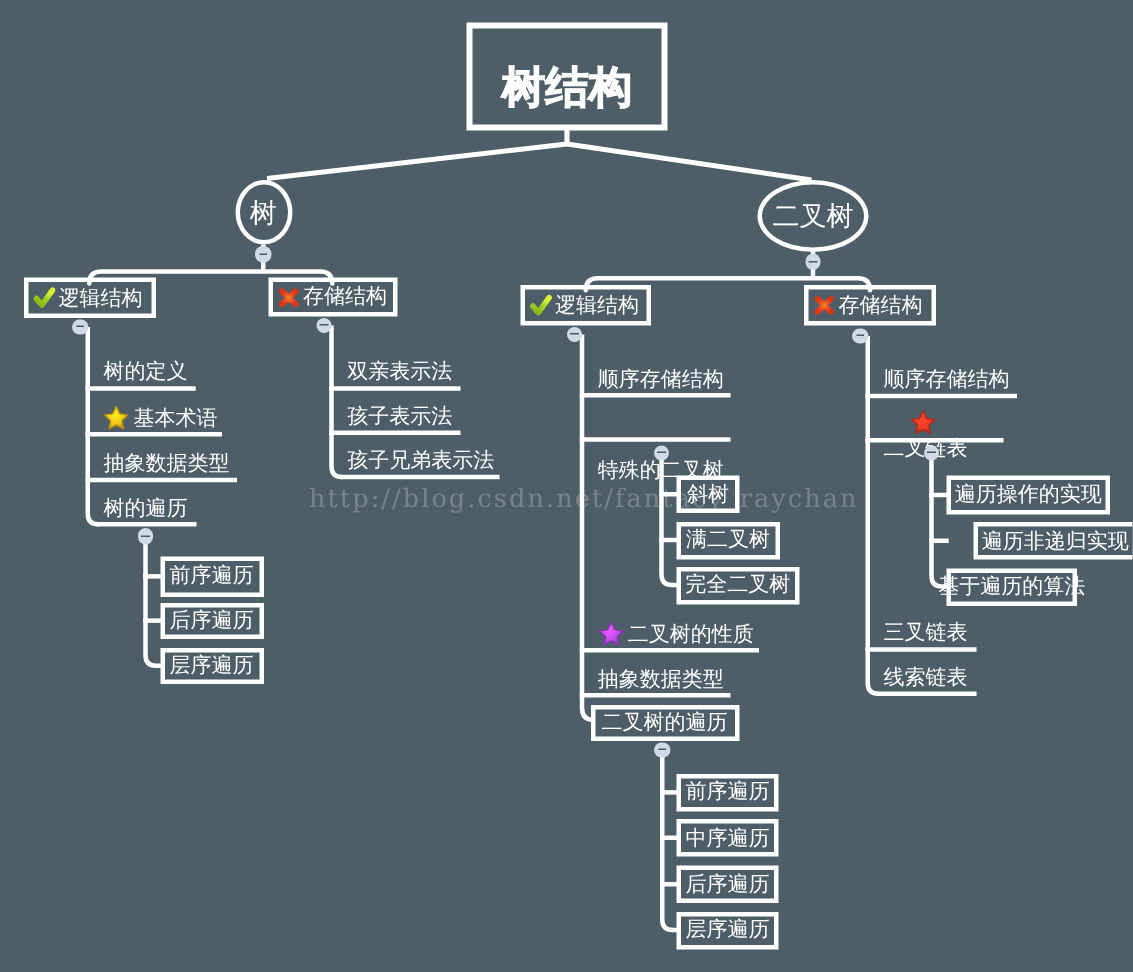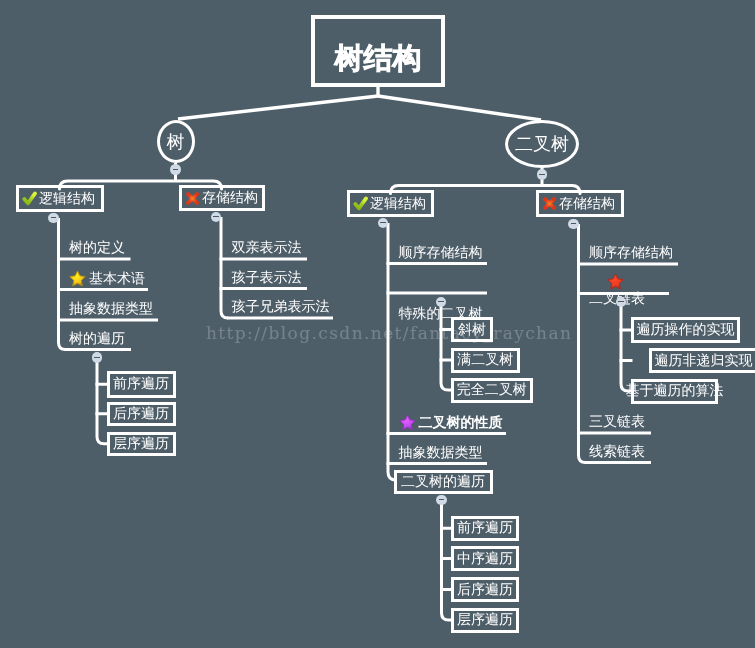--- a/index.html
+++ b/index.html
@@ -186,21 +186,21 @@
 </div>
 <div class="toggle" style="left:210.5px;top:211.5px;">
       <i></i>
     </div>
 <div class="node leaf" style="left:398.5px;top:242.5px;height:20px;">
 <span>顺序存储结构</span>
 </div>
 <div class="node leaf" style="left:398.5px;top:272px;height:20px;margin-top:32px;">
 <span>特殊的二叉树</span>
 </div>
-<div class="node leaf" style="left:398.5px;top:412.5px;height:20px;font-weight:bold;">
+<div class="node leaf" style="left:398.5px;top:412.5px;height:20px;">
 <span class="ic">
         <svg width="17" height="17" viewBox="0 0 16 16">
           <defs>
             <radialGradient id="sg25112" cx="42%" cy="36%" r="68%">
               <stop offset="0%" stop-color="#ea5cff"></stop>
               <stop offset="62%" stop-color="#c04cf0"></stop>
               <stop offset="100%" stop-color="#8a36ac"></stop>
             </radialGradient>
           </defs>
           <path d="M8 0.8 L10.25 5.5 L15.3 6.2 L11.6 9.85 L12.5 15.0 L8 12.55 L3.5 15.0 L4.4 9.85 L0.7 6.2 L5.75 5.5 Z" fill="url(#sg25112)" stroke="#8a36ac" stroke-width="0.9" stroke-linejoin="round"></path>

